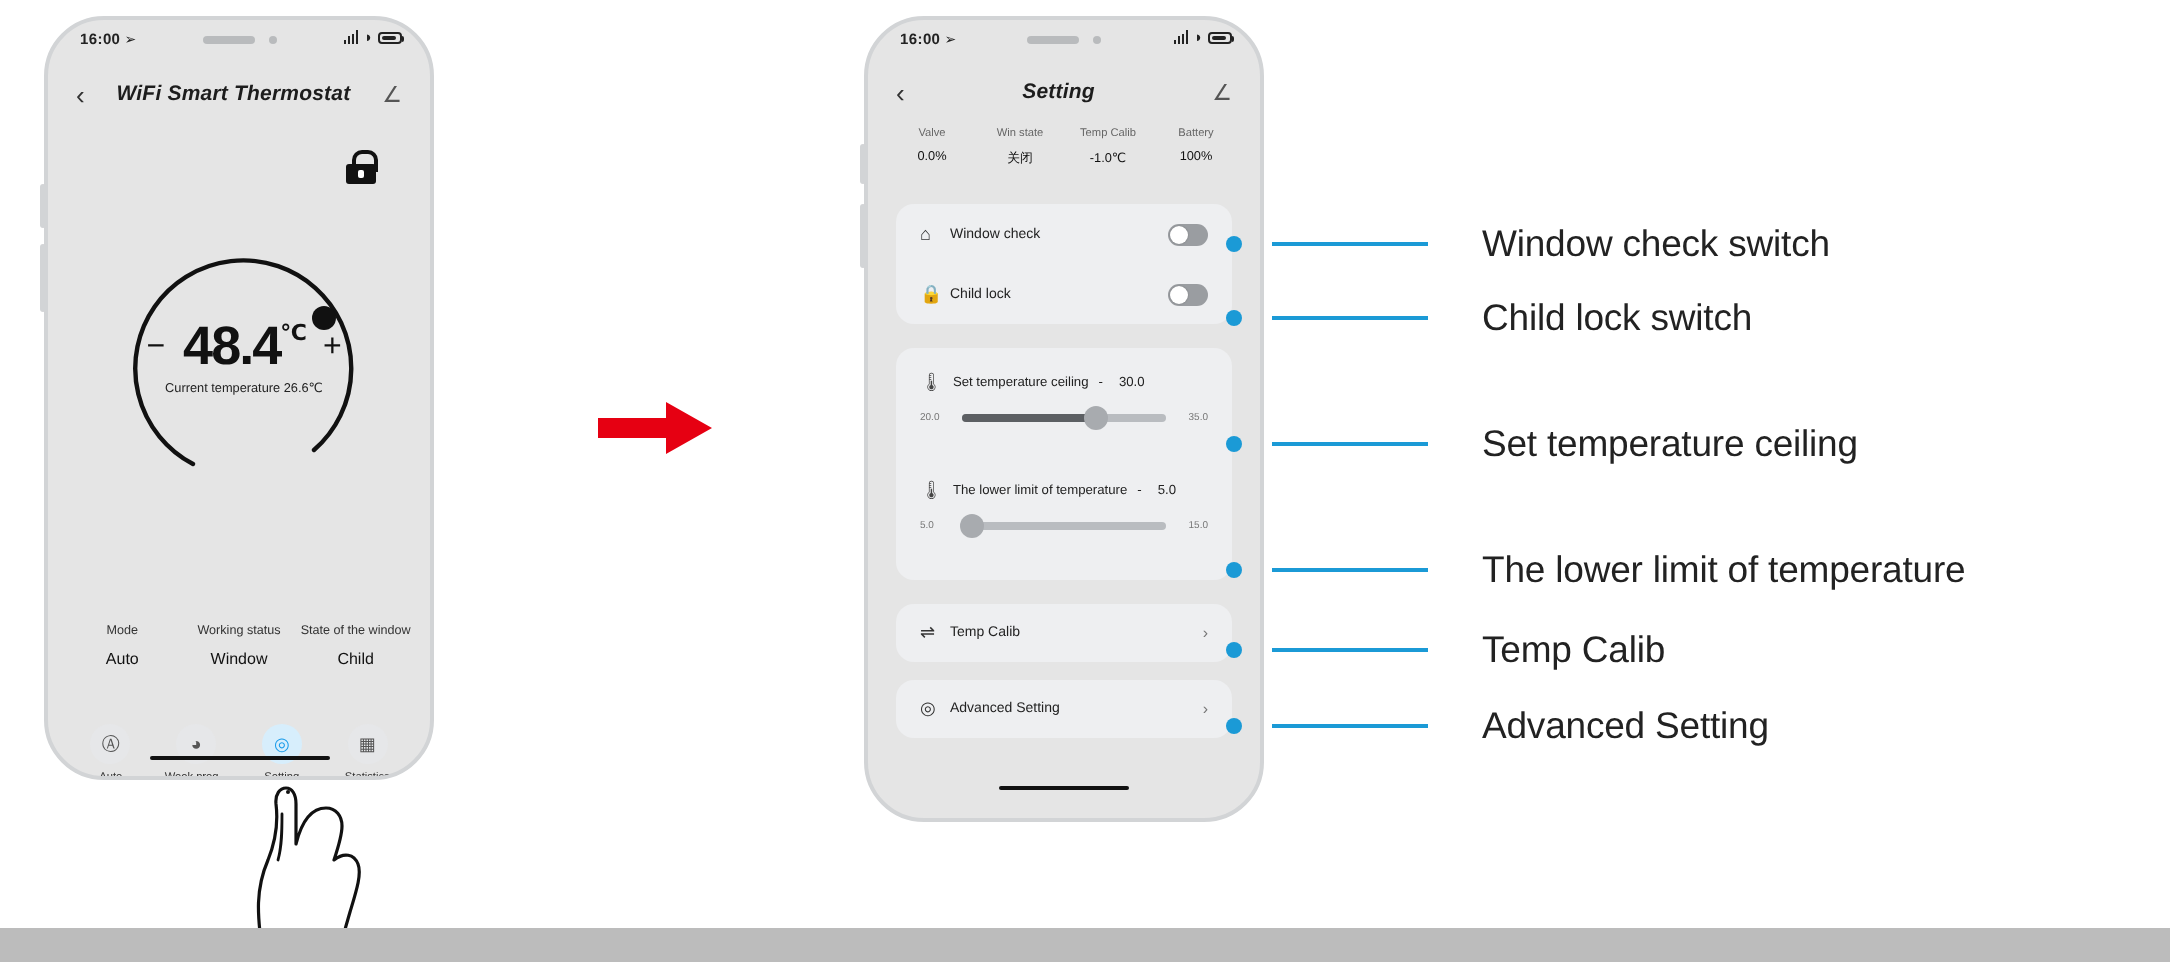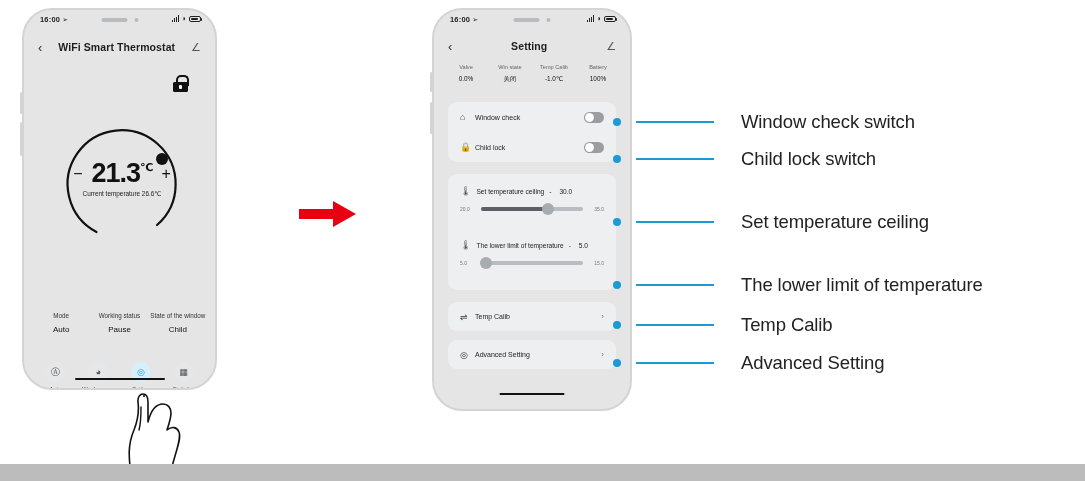--- a/index.html
+++ b/index.html
@@ -61,21 +61,21 @@
   .batt::after{content:"";position:absolute;right:-2.4px;top:1.6px;width:1.4px;height:3px;
     background:#222;border-radius:0 1px 1px 0;}
   .batt span{position:absolute;left:1px;top:1px;bottom:1px;width:7px;background:#222;border-radius:1px;}
 
   
   .apphead{
     position:absolute;left:0;right:0;display:flex;align-items:center;
     justify-content:space-between;padding:0 14px;box-sizing:border-box;
   }
   .hd-back{font-size:13px;color:#333;line-height:1;font-weight:400;}
-  .hd-title{font-size:10.5px;font-weight:600;color:#1d1d1d;letter-spacing:.1px;}
+  .hd-title{font-size:10.5px;font-weight:600;color:#1d1d1d;letter-spacing:.1px;font-style:italic;}
   .hd-edit{font-size:11px;color:#555;transform:rotate(0deg);}
 
   
   .lock{
     position:absolute;width:16px;height:17px;
   }
   .lock .shackle{
     position:absolute;left:3px;top:0;width:9px;height:9px;
     border:2.1px solid #111;border-bottom:none;border-radius:5px 5px 0 0;
   }
@@ -222,37 +222,37 @@
 
       <div class="dialwrap" style="left:38px;top:112px;width:120px;height:120px;">
         <svg width="120" height="120" viewBox="0 0 120 120">
           <path d="M 34.5 110 A 54 54 0 1 1 95 103" fill="none" stroke="#111" stroke-width="2.2" stroke-linecap="round"></path>
           <circle cx="100" cy="37" r="6" fill="#111"></circle>
         </svg>
         <div class="dial-center">
           <div class="dial-row">
             <span class="dial-minus">−</span>
             <span class="dial-temp">
-              <span>21.3</span>
+              <span>48.4</span>
                 <sup>℃</sup>
             </span>
             <span class="dial-plus">+</span>
           </div>
           <div class="dial-sub">Current temperature 26.6℃</div>
         </div>
       </div>
 
       <div class="statrow" style="left:8px;right:8px;top:302px;">
         <div class="stat">
           <div class="k">Mode</div>
           <div class="v">Auto</div>
         </div>
         <div class="stat">
           <div class="k">Working status</div>
-          <div class="v">Pause</div>
+          <div class="v">Window</div>
         </div>
         <div class="stat">
           <div class="k">State of the window</div>
           <div class="v">Child</div>
         </div>
       </div>
 
       <div class="tabbar" style="left:10px;right:10px;top:352px;">
         <div class="tab">
           <div class="circ">Ⓐ</div>

